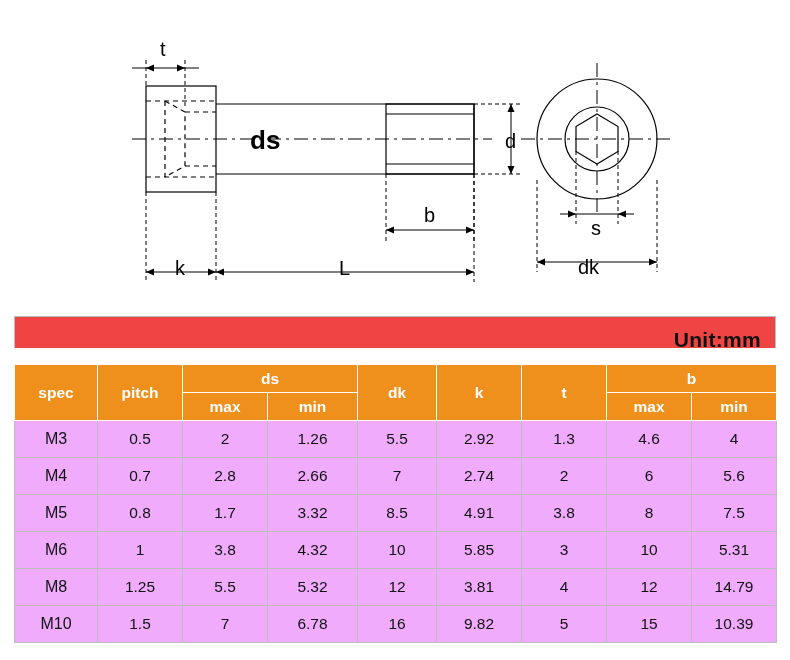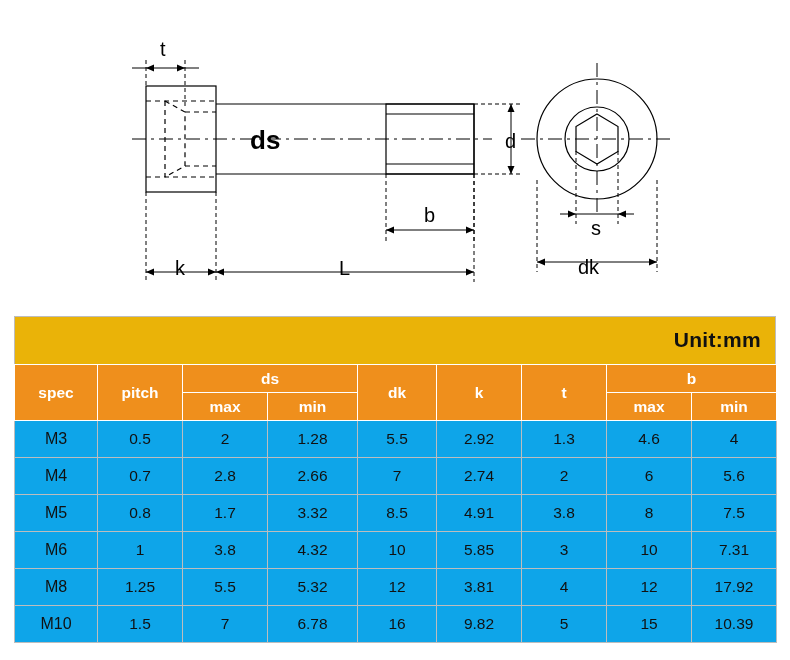--- a/index.html
+++ b/index.html
@@ -24,44 +24,44 @@
     width: 790px; height: 310px;
   }
   #drawing svg { display: block; }
 
   
   #unit-row {
     position: absolute;
     left: 14px;
     top: 316px;
     width: 762px;
-    height: 48px;
+    height: 32px;
     border: 1px solid #bdbdbd;
     border-bottom: none;
-    background: #eab308;
+    background: #ef4444;
   }
   #unit-label {
     position: absolute;
     right: 14px;
     top: 11px;
     font-size: 21px;
     font-weight: bold;
     color: #111;
     letter-spacing: .3px;
   }
 
   
   #spec-table {
     position: absolute;
     left: 14px;
     top: 364px;
     width: 762px;
     border-collapse: collapse;
     table-layout: fixed;
-    background: #0ea5e9;
+    background: #f0abfc;
   }
   #spec-table th, #spec-table td {
     border: 1px solid #bdbdbd;
     text-align: center;
     vertical-align: middle;
     font-size: 15.5px;
     color: #111;
     padding: 0;
   }
   #spec-table thead th {
@@ -216,21 +216,21 @@
         <th>min</th>
         <th>max</th>
         <th>min</th>
       </tr>
     </thead>
     <tbody id="table-body">
         <tr>
           <td>M3</td>
           <td>0.5</td>
           <td>2</td>
-          <td>1.28</td>
+          <td>1.26</td>
           <td>5.5</td>
           <td>2.92</td>
           <td>1.3</td>
           <td>4.6</td>
           <td>4</td>
         </tr>
         <tr>
           <td>M4</td>
           <td>0.7</td>
           <td>2.8</td>
@@ -254,32 +254,32 @@
         </tr>
         <tr>
           <td>M6</td>
           <td>1</td>
           <td>3.8</td>
           <td>4.32</td>
           <td>10</td>
           <td>5.85</td>
           <td>3</td>
           <td>10</td>
-          <td>7.31</td>
+          <td>5.31</td>
         </tr>
         <tr>
           <td>M8</td>
           <td>1.25</td>
           <td>5.5</td>
           <td>5.32</td>
           <td>12</td>
           <td>3.81</td>
           <td>4</td>
           <td>12</td>
-          <td>17.92</td>
+          <td>14.79</td>
         </tr>
         <tr>
           <td>M10</td>
           <td>1.5</td>
           <td>7</td>
           <td>6.78</td>
           <td>16</td>
           <td>9.82</td>
           <td>5</td>
           <td>15</td>

